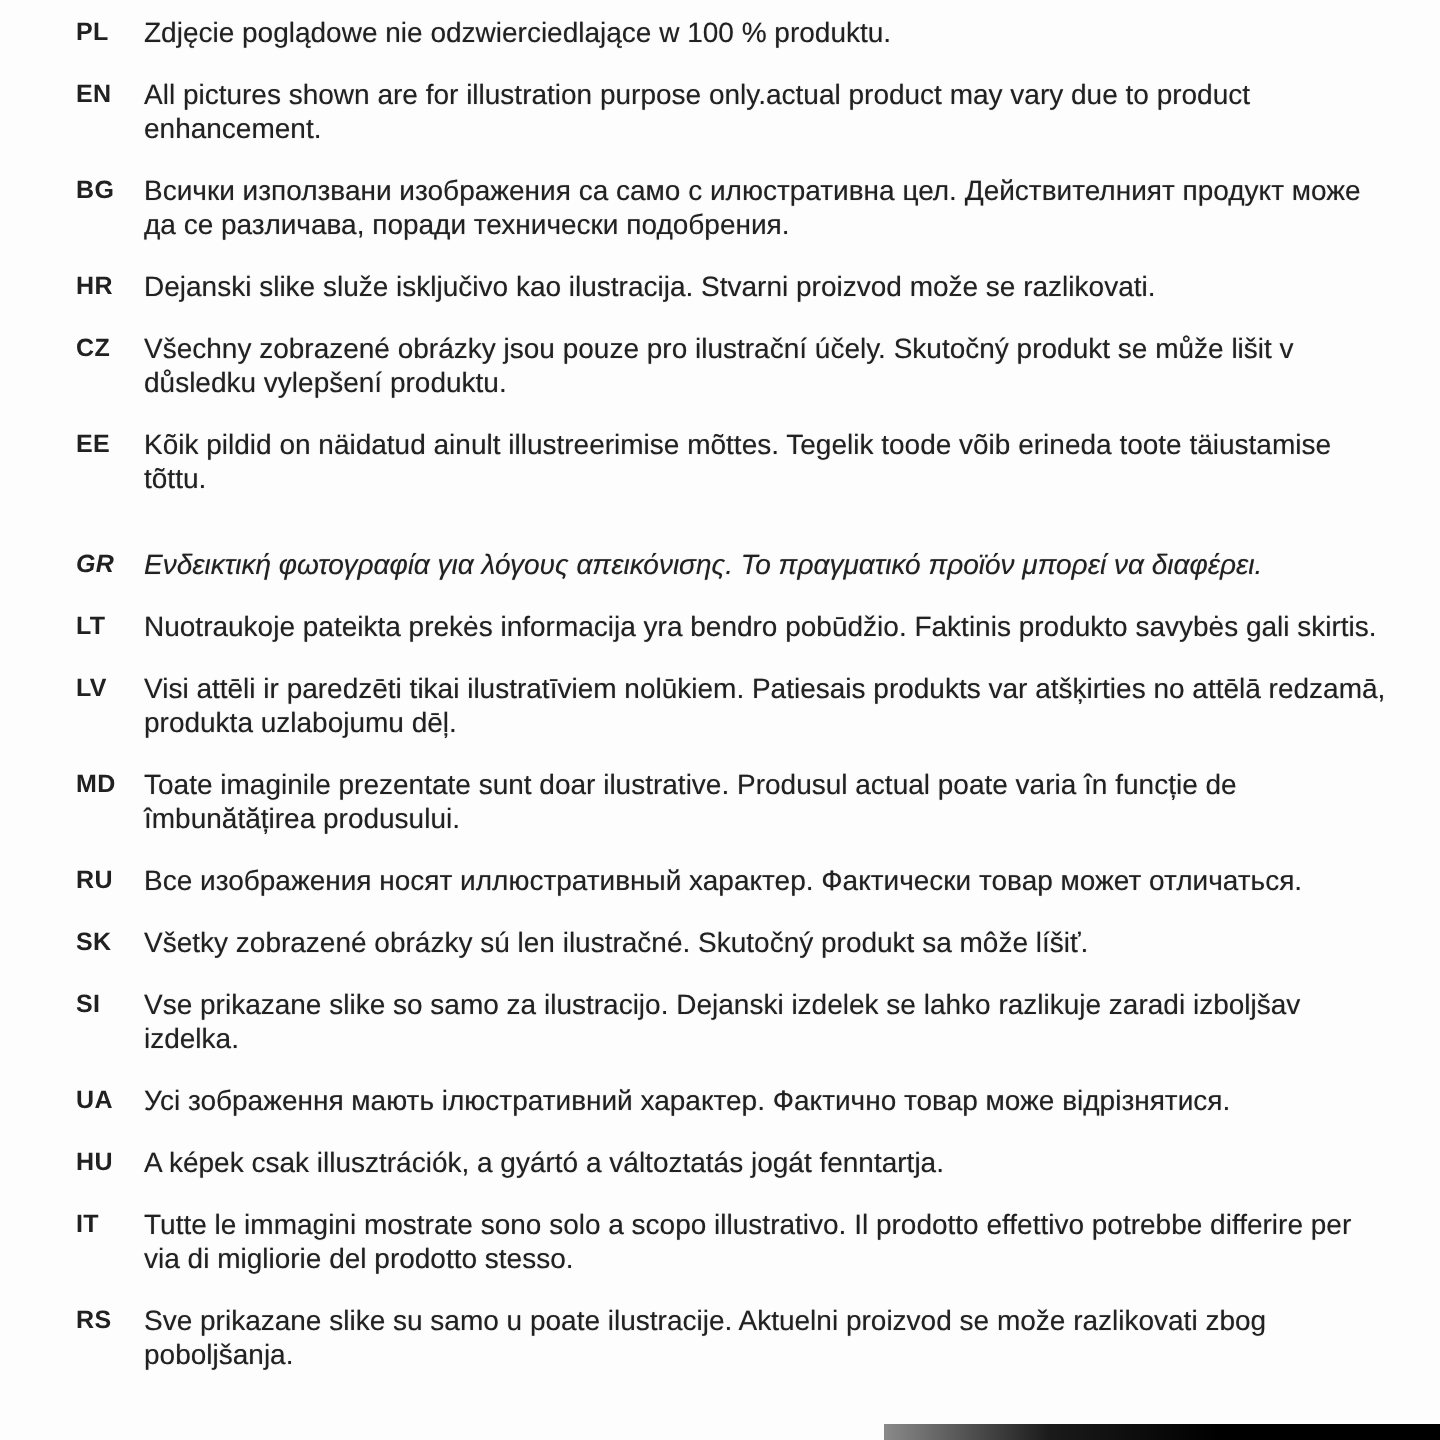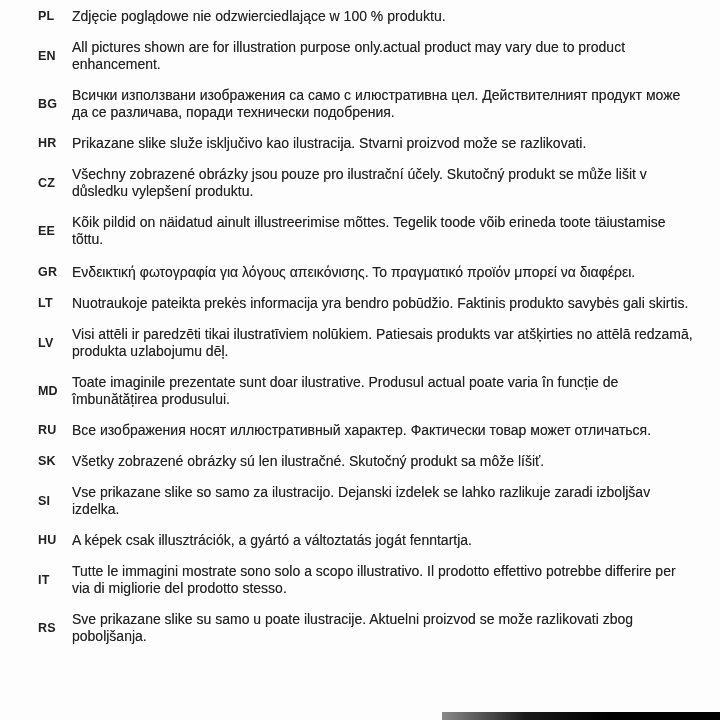--- a/index.html
+++ b/index.html
@@ -15,25 +15,25 @@
     width: 720px;
     height: 720px;
     box-sizing: border-box;
     padding: 8px 26px 0 38px;
     overflow: hidden;
     background: #fdfdfd;
     color: #212121;
   }
   .row {
     display: flex;
-    align-items: center;
+    align-items: flex-start;
     margin-bottom: 14px;
   }
   
-  .row:nth-child(7) { margin-top: 16px; }
+  .row:nth-child(7) { margin-top: 26px; font-style: italic; }
   .code {
     flex: none;
     width: 34px;
     font-size: 12.5px;
     line-height: 17px;
     font-weight: bold;
     letter-spacing: 0.2px;
   }
   .text {
     flex: 1;
@@ -62,21 +62,21 @@
       <div class="row">
         <span class="code">EN</span>
         <span class="text">All pictures shown are for illustration purpose only.actual product may vary due to product enhancement.</span>
       </div>
       <div class="row">
         <span class="code">BG</span>
         <span class="text">Всички използвани изображения са само с илюстративна цел. Действителният продукт може да се различава, поради технически подобрения.</span>
       </div>
       <div class="row">
         <span class="code">HR</span>
-        <span class="text">Prikazane slike služe isključivo kao ilustracija. Stvarni proizvod može se razlikovati.</span>
+        <span class="text">Dejanski slike služe isključivo kao ilustracija. Stvarni proizvod može se razlikovati.</span>
       </div>
       <div class="row">
         <span class="code">CZ</span>
         <span class="text">Všechny zobrazené obrázky jsou pouze pro ilustrační účely. Skutočný produkt se může lišit v důsledku vylepšení produktu.</span>
       </div>
       <div class="row">
         <span class="code">EE</span>
         <span class="text">Kõik pildid on näidatud ainult illustreerimise mõttes. Tegelik toode võib erineda toote täiustamise tõttu.</span>
       </div>
       <div class="row">
@@ -101,20 +101,24 @@
       </div>
       <div class="row">
         <span class="code">SK</span>
         <span class="text">Všetky zobrazené obrázky sú len ilustračné. Skutočný produkt sa môže líšiť.</span>
       </div>
       <div class="row">
         <span class="code">SI</span>
         <span class="text">Vse prikazane slike so samo za ilustracijo. Dejanski izdelek se lahko razlikuje zaradi izboljšav izdelka.</span>
       </div>
       <div class="row">
+        <span class="code">UA</span>
+        <span class="text">Усі зображення мають ілюстративний характер. Фактично товар може відрізнятися.</span>
+      </div>
+      <div class="row">
         <span class="code">HU</span>
         <span class="text">A képek csak illusztrációk, a gyártó a változtatás jogát fenntartja.</span>
       </div>
       <div class="row">
         <span class="code">IT</span>
         <span class="text">Tutte le immagini mostrate sono solo a scopo illustrativo. Il prodotto effettivo potrebbe differire per via di migliorie del prodotto stesso.</span>
       </div>
       <div class="row">
         <span class="code">RS</span>
         <span class="text">Sve prikazane slike su samo u poate ilustracije. Aktuelni proizvod se može  razlikovati zbog poboljšanja.</span>

